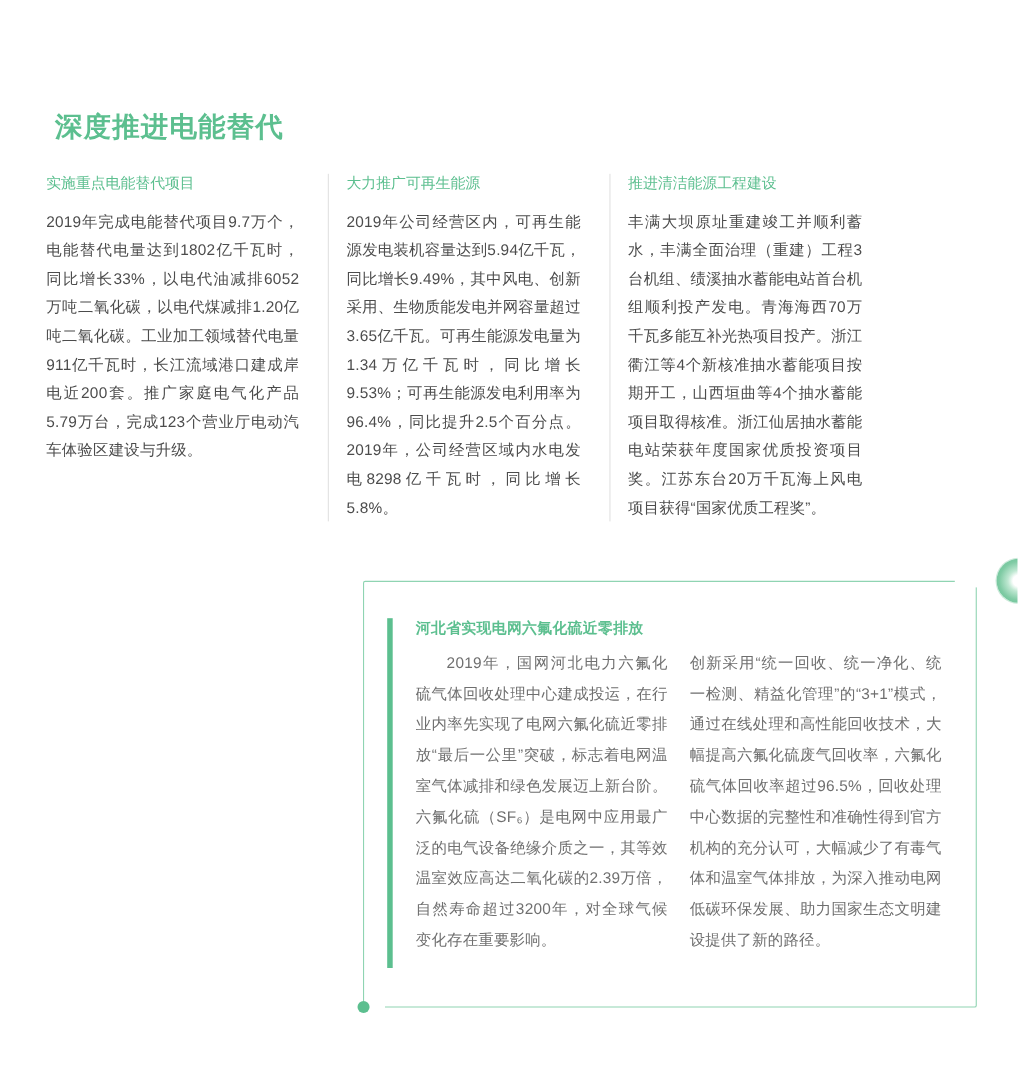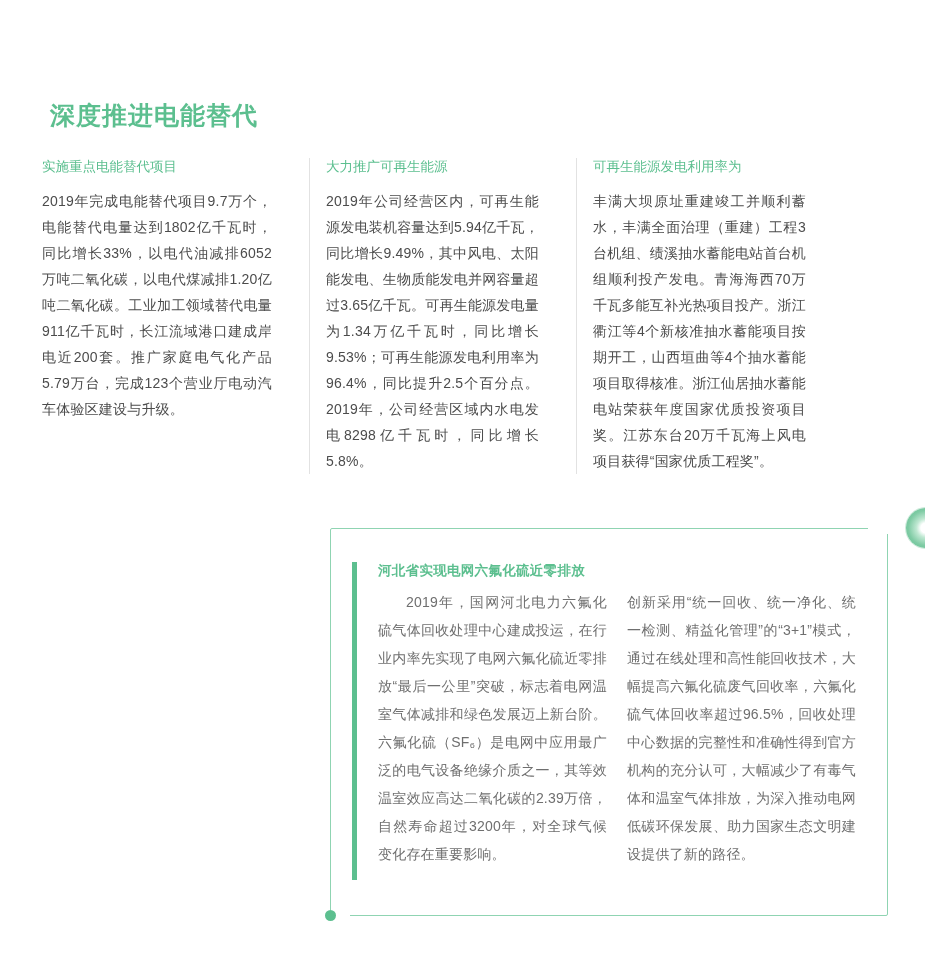--- a/index.html
+++ b/index.html
@@ -33,21 +33,21 @@
     letter-spacing: 1px;
   }
 
   
   .columns {
     position: absolute;
     left: 42px;
     top: 158px;
     width: 846px;
     display: flex;
-    gap: 11px;
+    gap: 0px;
   }
   .col {
     width: 256px;
     padding-right: 26px;
     box-sizing: border-box;
     position: relative;
   }
   .col + .col {
     padding-left: 16px;
     border-left: 1px solid #e2e2e2;
@@ -184,25 +184,25 @@
 
   <div class="columns">
 
     <div class="col">
       <div class="col-title">实施重点电能替代项目</div>
       <div class="col-body">2019年完成电能替代项目9.7万个，电能替代电量达到1802亿千瓦时，同比增长33%，以电代油减排6052万吨二氧化碳，以电代煤减排1.20亿吨二氧化碳。工业加工领域替代电量911亿千瓦时，长江流域港口建成岸电近200套。推广家庭电气化产品5.79万台，完成123个营业厅电动汽车体验区建设与升级。</div>
     </div>
 
     <div class="col">
       <div class="col-title">大力推广可再生能源</div>
-      <div class="col-body">2019年公司经营区内，可再生能源发电装机容量达到5.94亿千瓦，同比增长9.49%，其中风电、太阳能发电、生物质能发电并网容量超过3.65亿千瓦。可再生能源发电量为1.34万亿千瓦时，同比增长9.53%；可再生能源发电利用率为96.4%，同比提升2.5个百分点。2019年，公司经营区域内水电发电8298亿千瓦时，同比增长5.8%。</div>
+      <div class="col-body">2019年公司经营区内，可再生能源发电装机容量达到5.94亿千瓦，同比增长9.49%，其中风电、创新采用、生物质能发电并网容量超过3.65亿千瓦。可再生能源发电量为1.34万亿千瓦时，同比增长9.53%；可再生能源发电利用率为96.4%，同比提升2.5个百分点。2019年，公司经营区域内水电发电8298亿千瓦时，同比增长5.8%。</div>
     </div>
 
     <div class="col">
-      <div class="col-title">可再生能源发电利用率为</div>
+      <div class="col-title">推进清洁能源工程建设</div>
       <div class="col-body">丰满大坝原址重建竣工并顺利蓄水，丰满全面治理（重建）工程3台机组、绩溪抽水蓄能电站首台机组顺利投产发电。青海海西70万千瓦多能互补光热项目投产。浙江衢江等4个新核准抽水蓄能项目按期开工，山西垣曲等4个抽水蓄能项目取得核准。浙江仙居抽水蓄能电站荣获年度国家优质投资项目奖。江苏东台20万千瓦海上风电项目获得“国家优质工程奖”。</div>
     </div>
 
   </div>
 
   <div class="callout">
     <div class="callout-frame"></div>
     <div class="frame-gap-top"></div>
     <div class="frame-gap-bottom"></div>
     <div class="callout-circle"></div>

